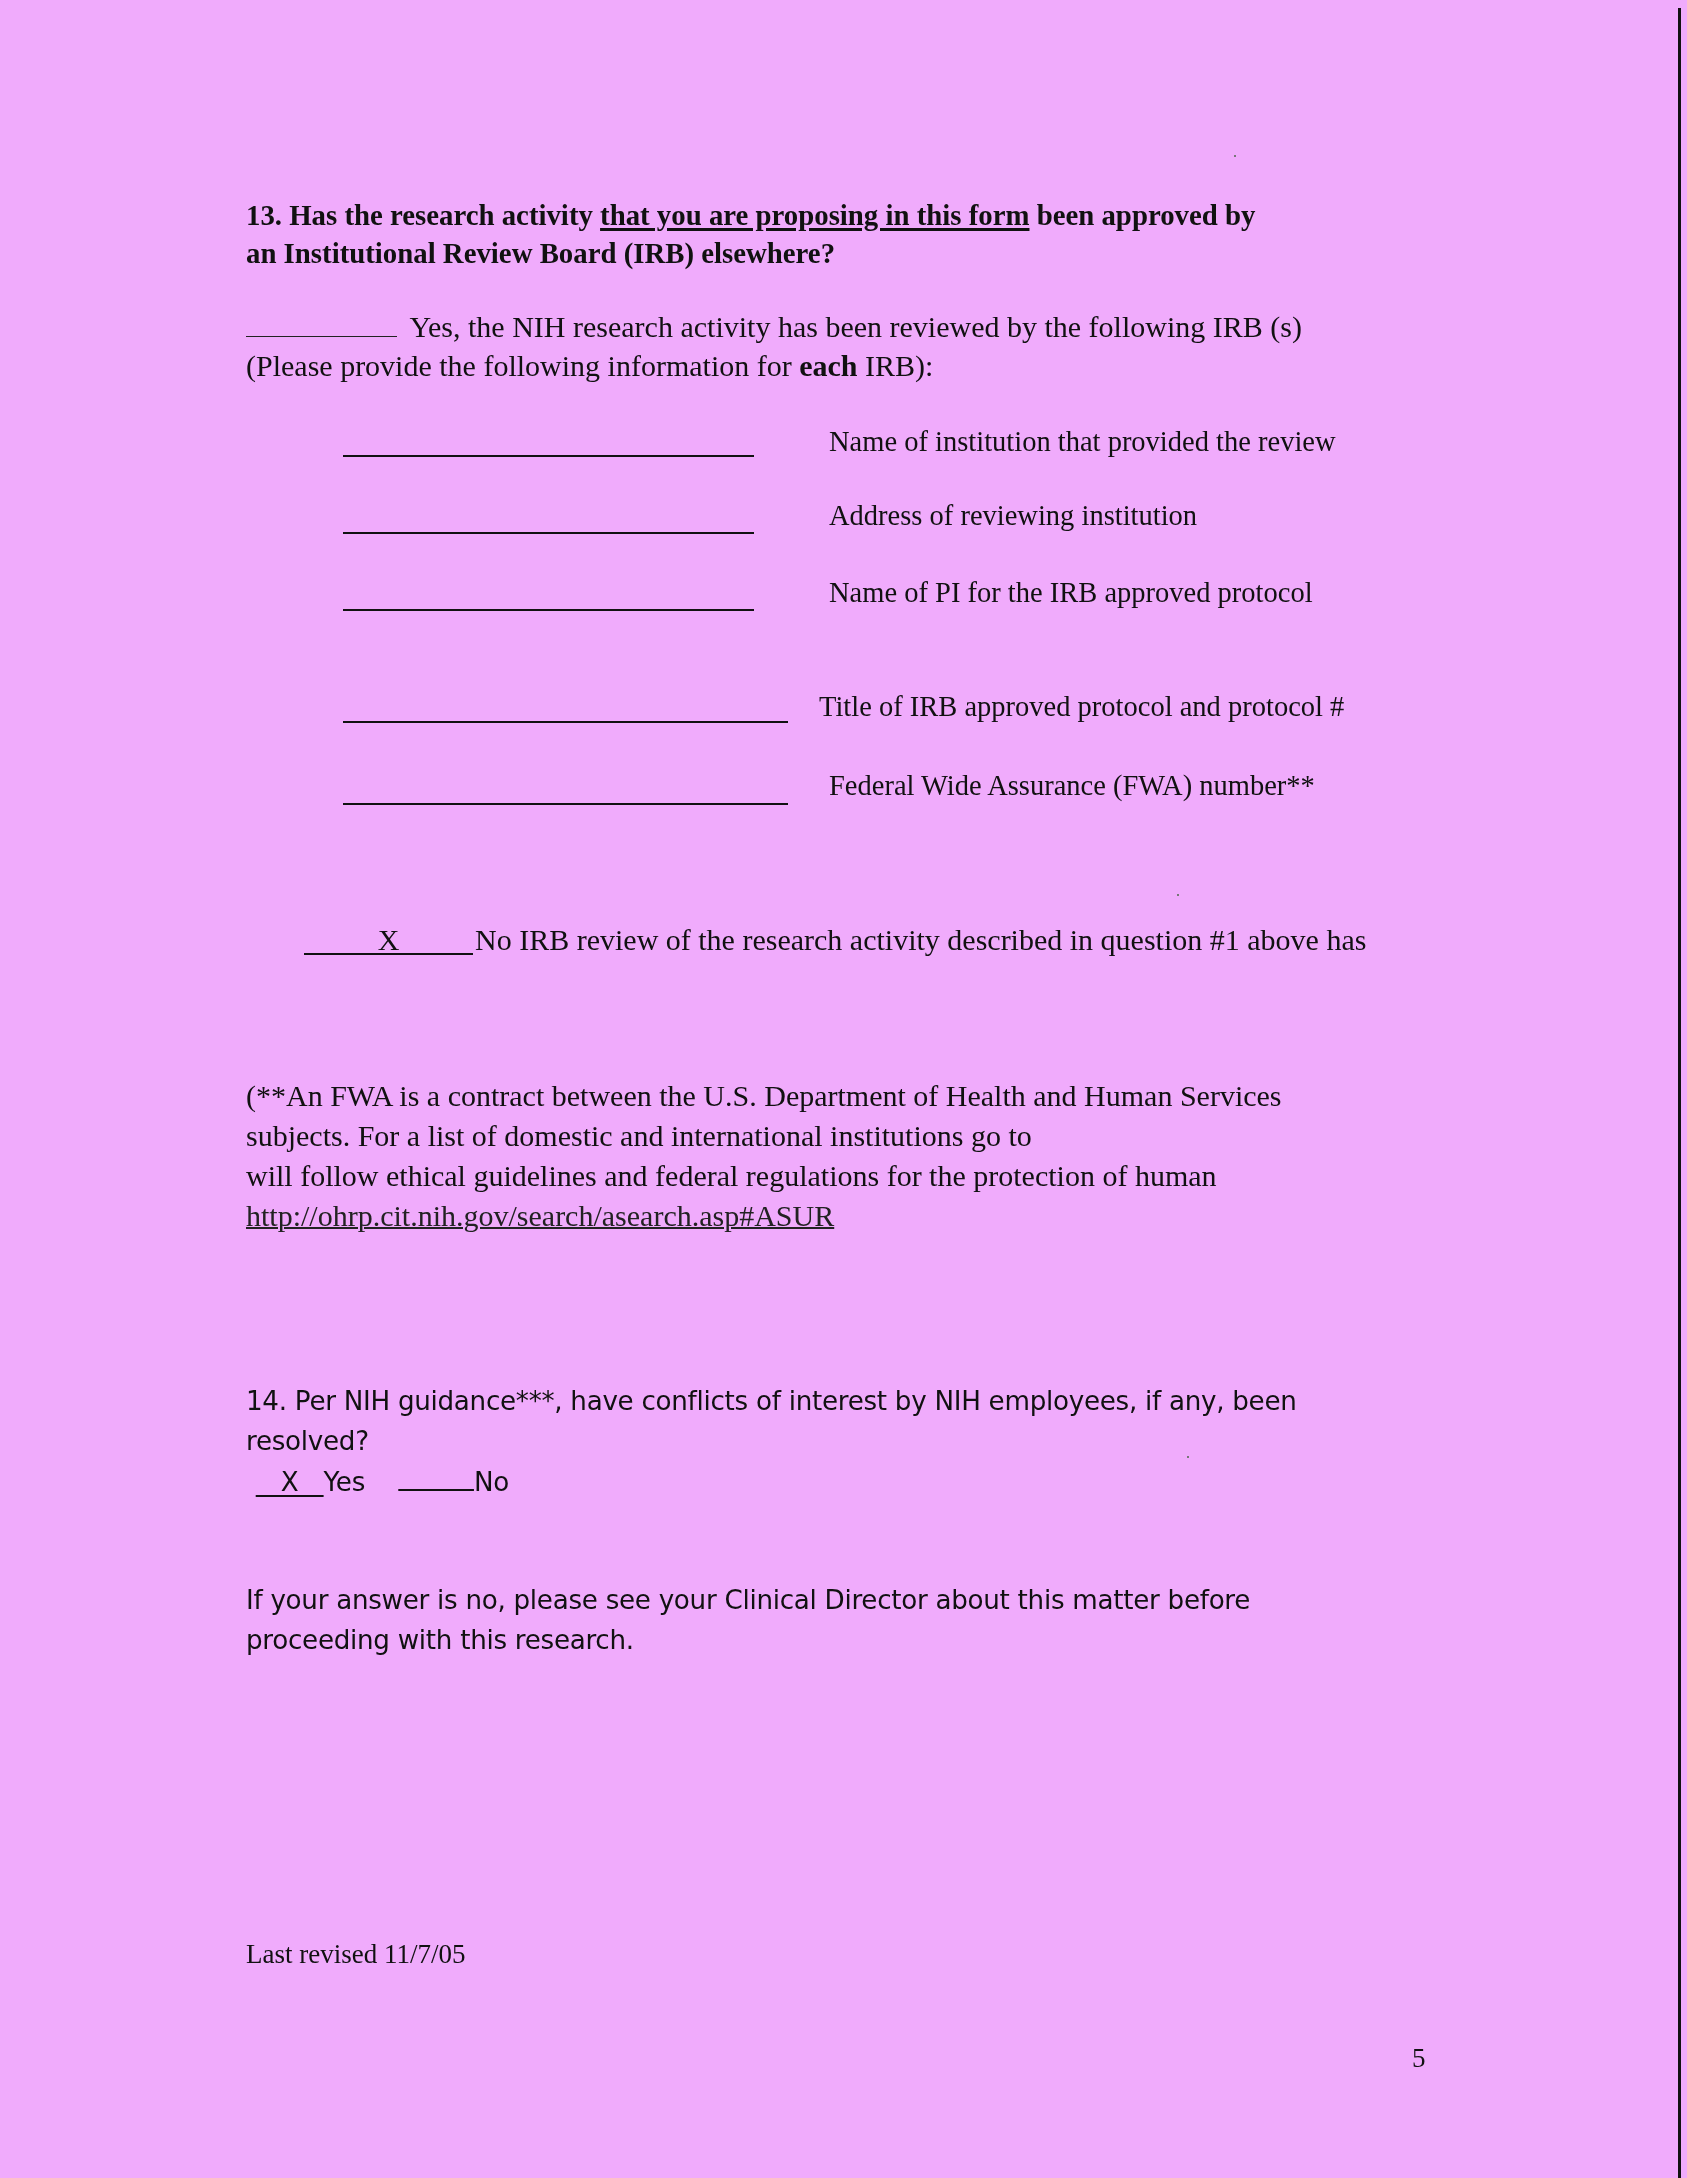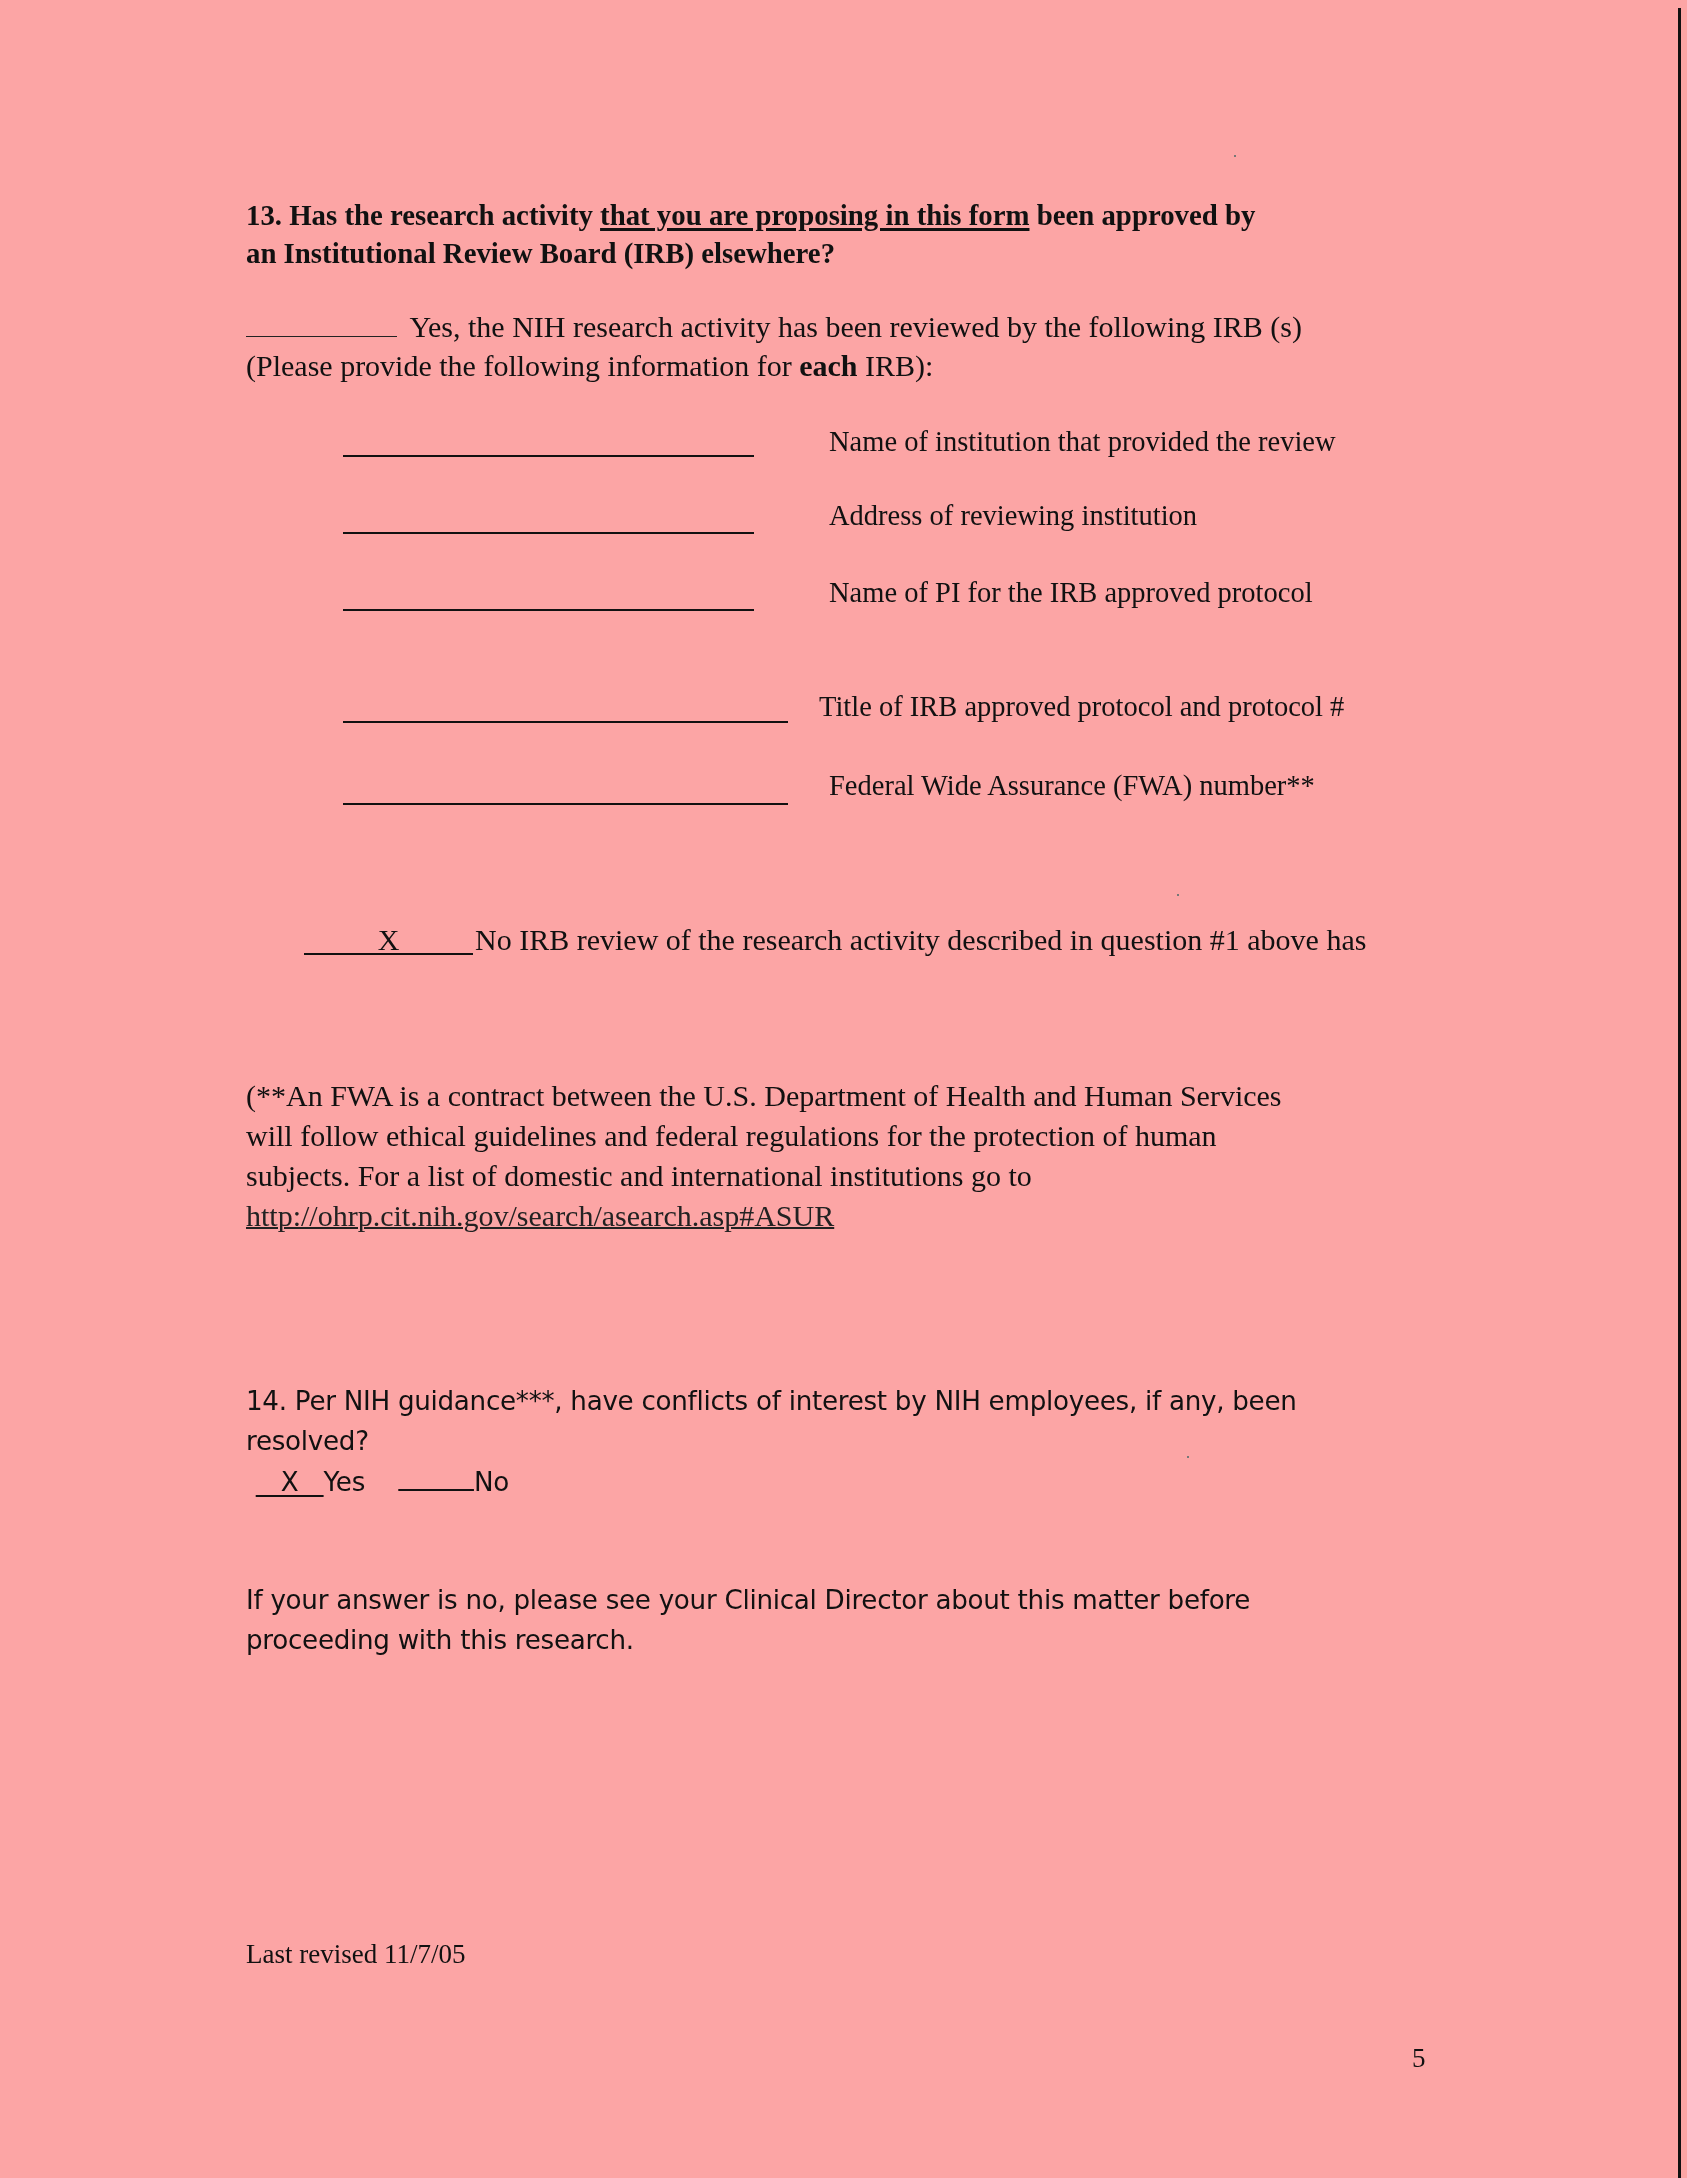--- a/index.html
+++ b/index.html
@@ -1,17 +1,17 @@
 <!DOCTYPE html>
 <html><head>
 <meta charset="utf-8">
 <style>
   html, body { margin: 0; padding: 0; background: #ffffff; }
   body { width: 1688px; height: 2178px; position: relative; overflow: hidden; color: #111; }
-  .page { position: absolute; left: 0; top: 0; width: 1688px; height: 2178px; background: #fca5a5; }
+  .page { position: absolute; left: 0; top: 0; width: 1688px; height: 2178px; background: #f0abfc; }
   .edge-line { position: absolute; left: 1678px; top: 8px; width: 3px; height: 2170px; background: #111; }
   .serif { font-family: "Liberation Serif", "DejaVu Serif", serif; }
   .sans { font-family: "DejaVu Sans", "Liberation Sans", sans-serif; }
   .abs { position: absolute; white-space: nowrap; }
   .q13 { left: 246px; top: 196px; font-size: 30px; font-weight: bold; line-height: 38px; transform: scaleX(0.96); transform-origin: left top; }
   .q13 .u { text-decoration: underline; text-decoration-thickness: 3px; text-underline-offset: 3px; }
   .body-text { font-size: 30px; line-height: 39px; }
   .blank-short { display: inline-block; width: 151px; border-bottom: 1.5px solid #222; height: 24px; vertical-align: baseline; margin-right: 6px; }
   .field-line { position: absolute; height: 0; border-top: 2.5px solid #111; }
   .field-label { position: absolute; font-size: 30px; white-space: nowrap; transform: scaleX(0.95); transform-origin: left top; }
@@ -54,22 +54,22 @@
 
   <div class="field-line" style="left:343px; top:803px; width:445px;"></div>
   <div class="field-label serif" style="left:829px; top:768px;">Federal Wide Assurance (FWA) number**</div>
 
   <div class="abs serif body-text" style="left:256px; top:920px;margin-left:48px;">
     <div><span class="mark" style="width:169px; margin-right:2px;">X</span><span>No IRB review of the research activity described in question #1 above has</span></div>
   </div>
 
   <div class="abs serif body-text" style="left:246px; top:1076px; line-height:40px;">
     <div>(**An FWA is a contract between the U.S. Department of Health and Human Services</div>
+    <div>subjects. For a list of domestic and international institutions go to</div>
     <div>will follow ethical guidelines and federal regulations for the protection of human</div>
-    <div>subjects. For a list of domestic and international institutions go to</div>
     <div><span class="link">http://ohrp.cit.nih.gov/search/asearch.asp#ASUR</span></div>
   </div>
 
   <div class="abs sans q14" style="left:246px; top:1381px;">
     <div>14. Per NIH guidance***, have conflicts of interest by NIH employees,  if any,  been</div>
     <div>resolved?</div>
     <div style="padding-left:10px;">
       <span class="mark" style="width:70px;">X</span><span>Yes</span>
       <span class="mark" style="width:78px; margin-left:26px;"></span><span>No</span>
     </div>

